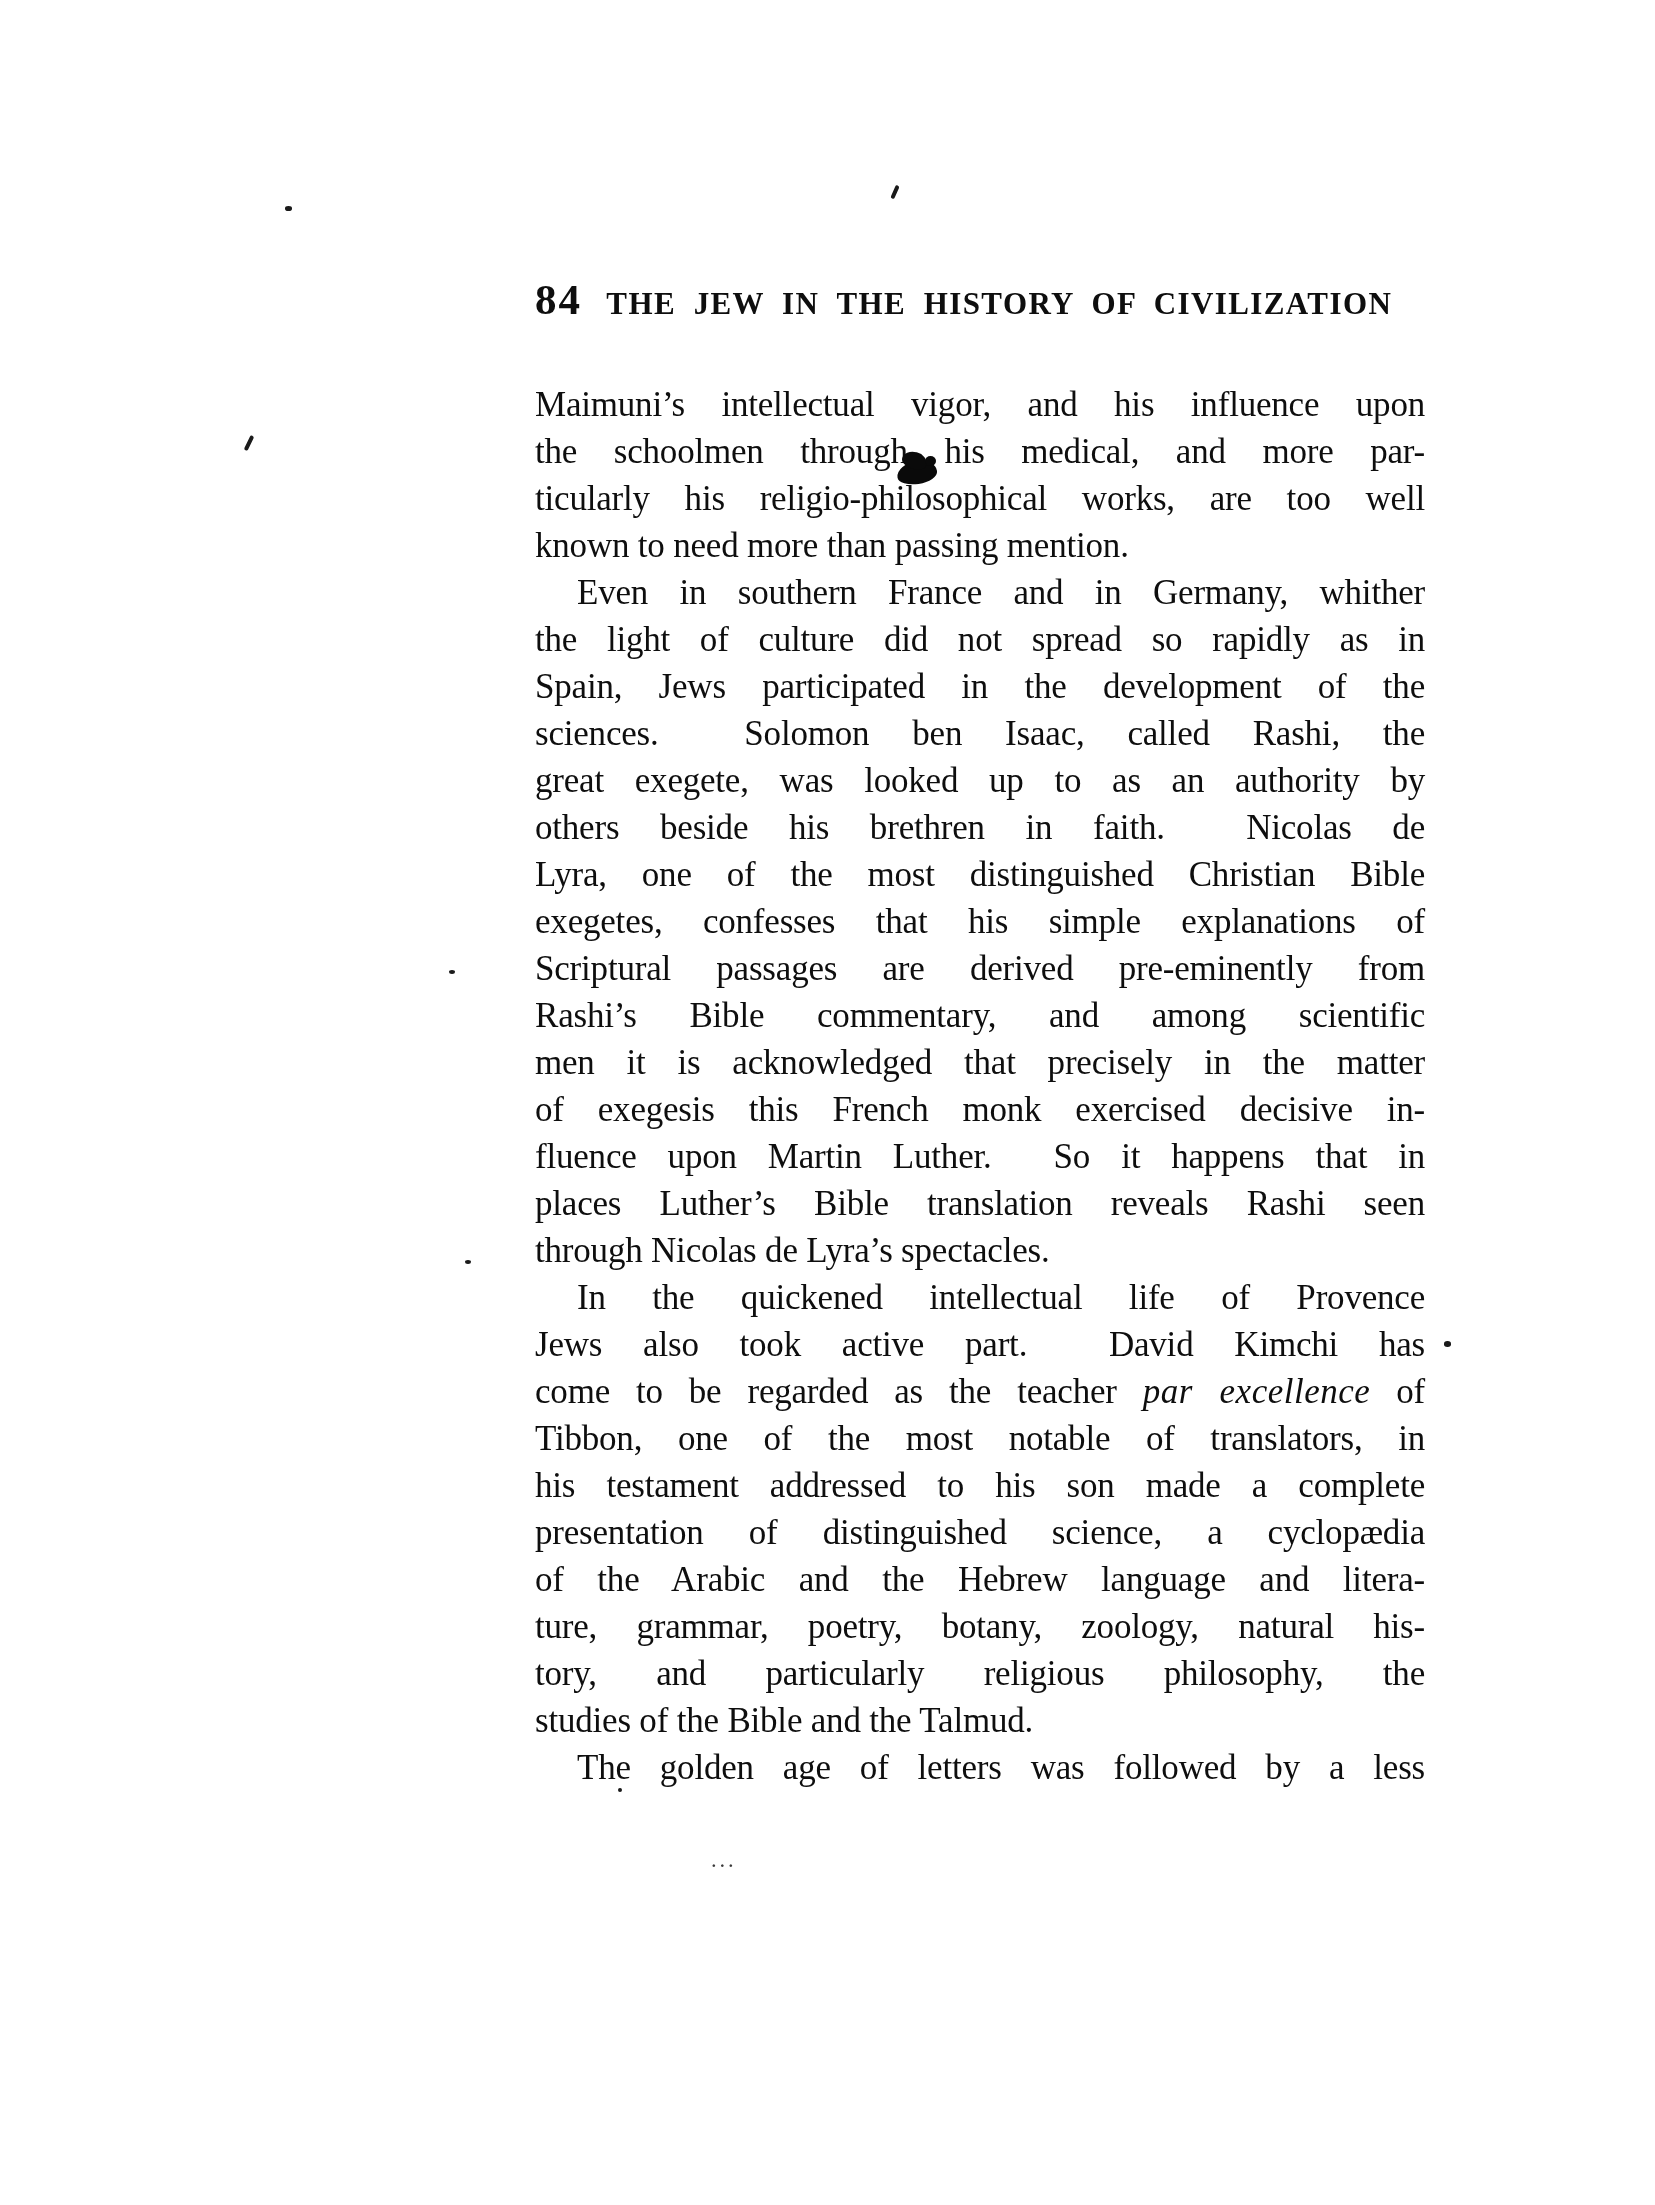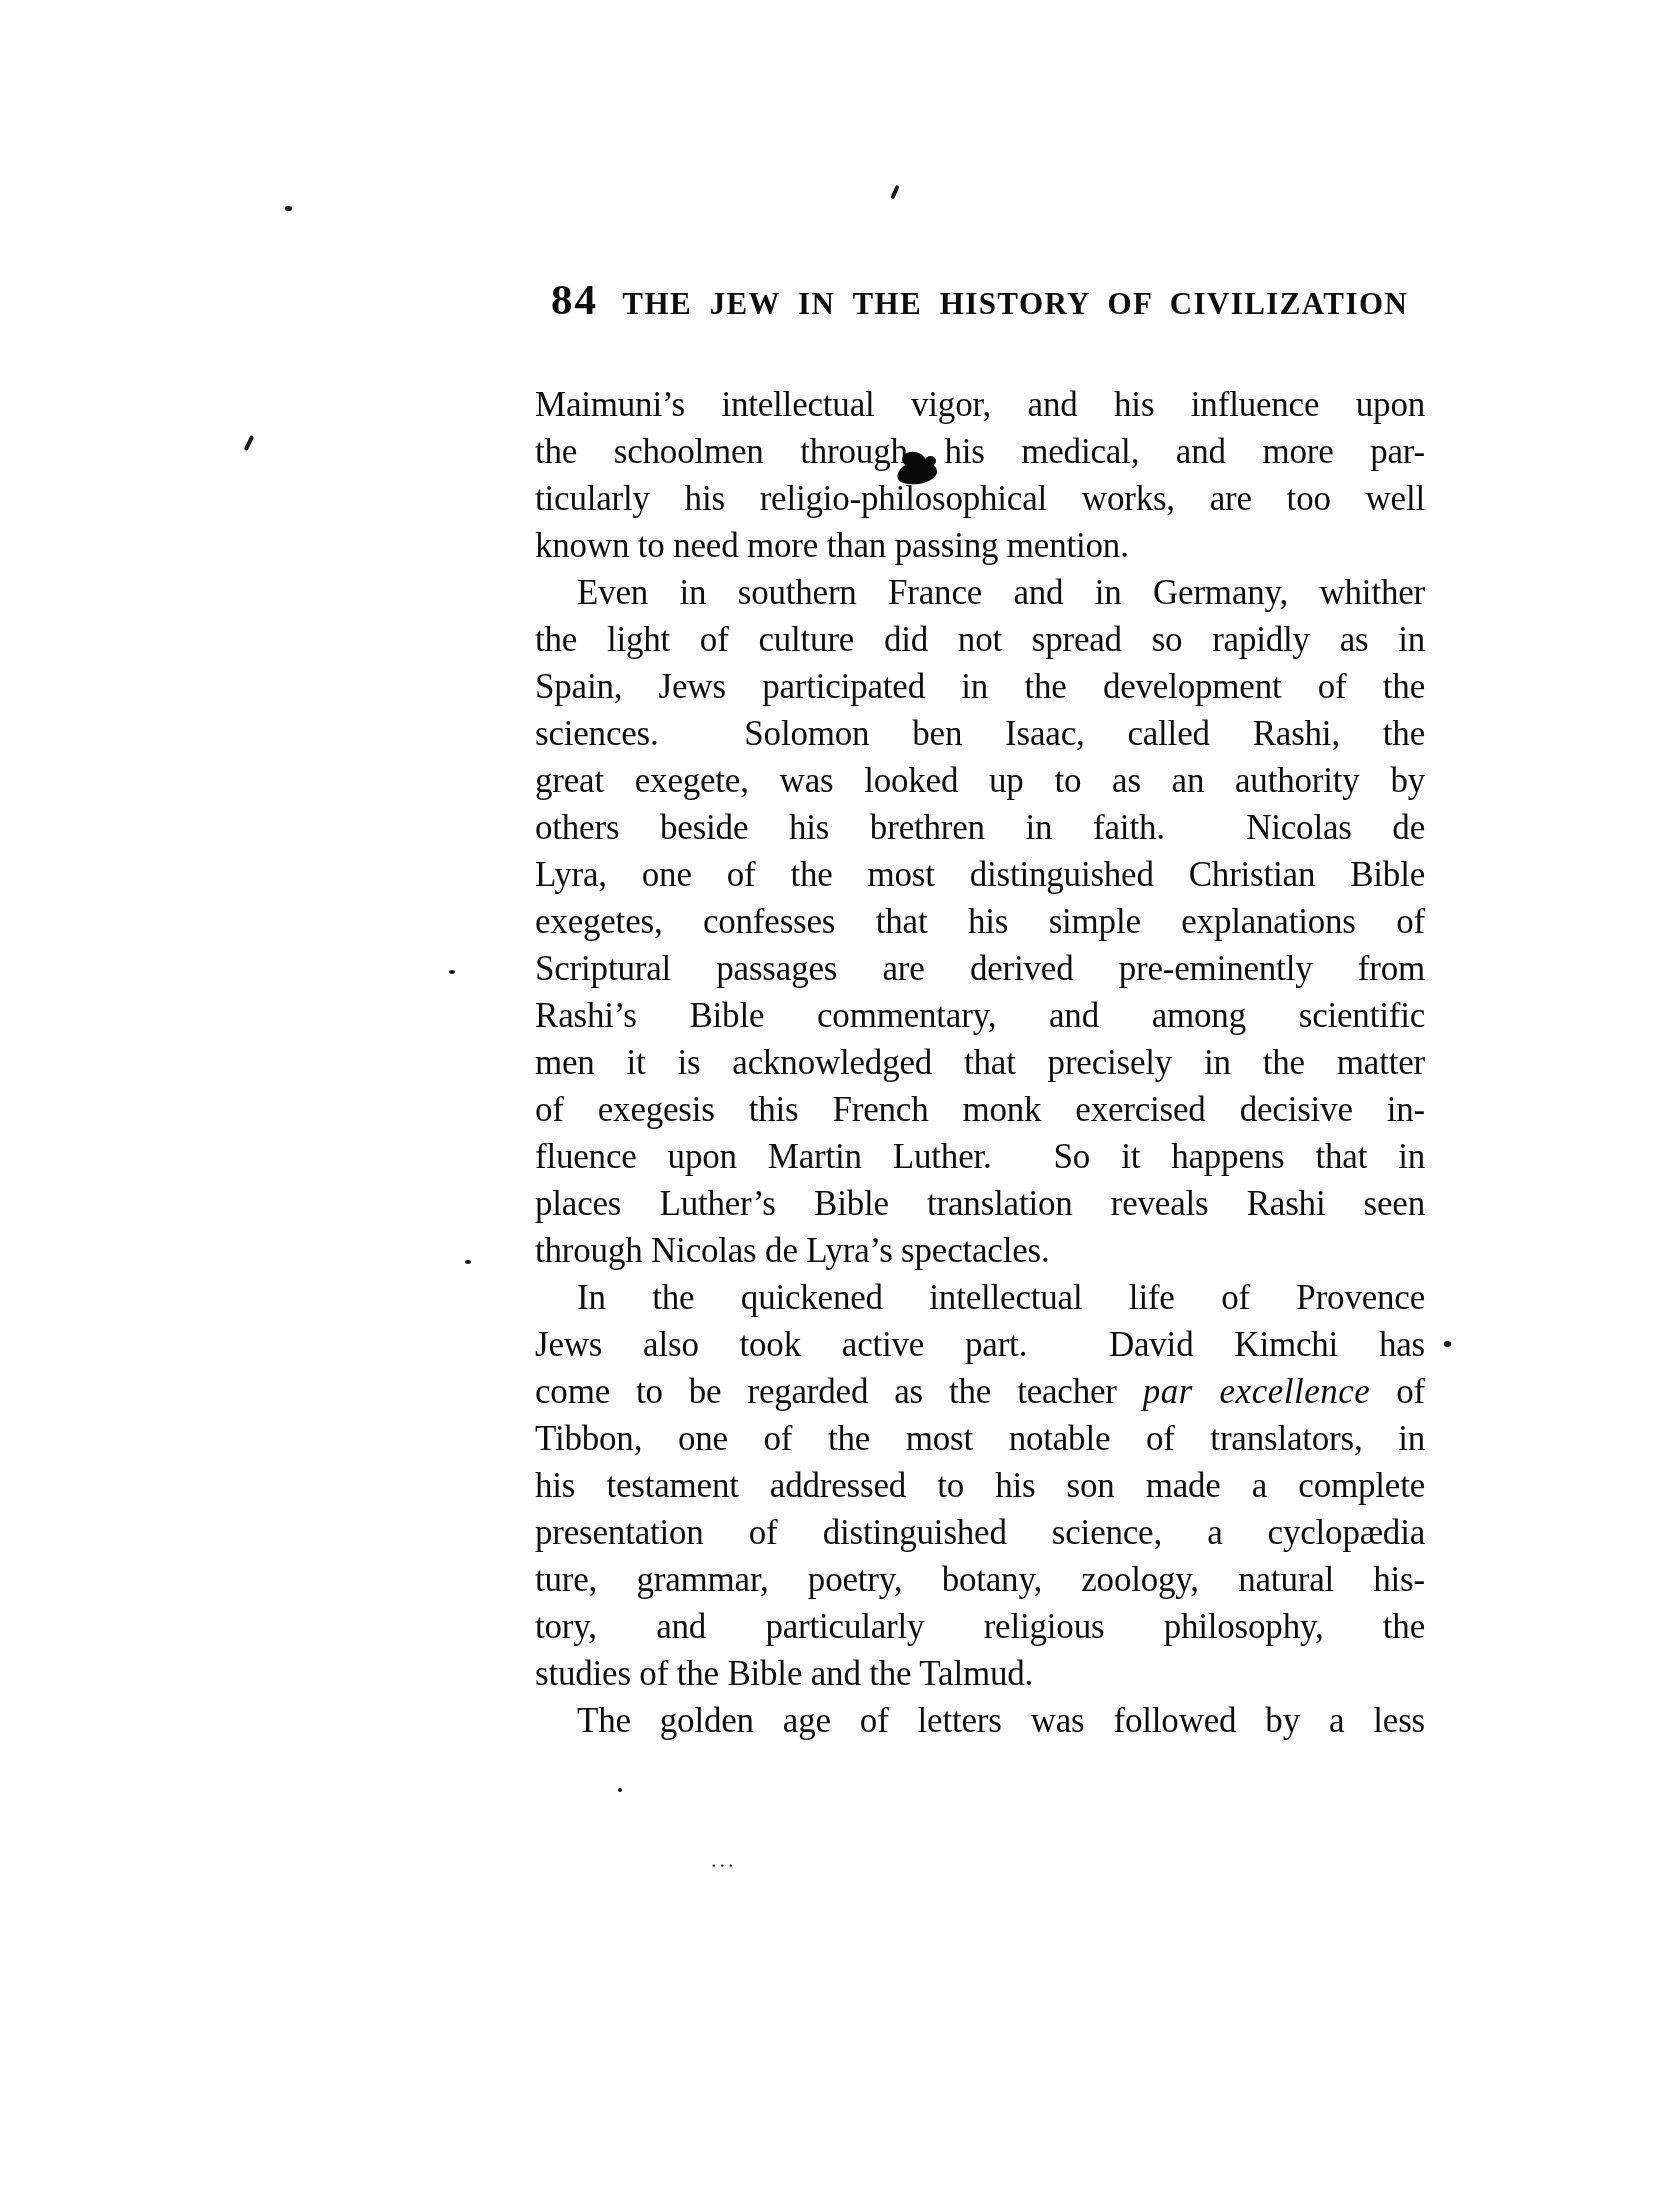--- a/index.html
+++ b/index.html
@@ -9,21 +9,21 @@
     font-family:"Liberation Serif","DejaVu Serif",serif;
     color:#0e0e0e;
     position:relative;
     overflow:hidden;
   }
   .page{position:absolute;inset:0;background:#ffffff;}
 
   
   .header{
     position:absolute;left:535px;top:275px;width:890px;
-    display:flex;align-items:baseline;white-space:nowrap;margin-left:16px;
+    display:flex;align-items:baseline;white-space:nowrap;
   }
   .page-number{
     font-size:43px;font-weight:700;letter-spacing:1.9px;margin-right:24.5px;
   }
   .running-title{
     font-size:31px;font-weight:700;text-transform:uppercase;
     letter-spacing:1.4px;word-spacing:8.5px;text-align:center;
   }
 
   
@@ -103,20 +103,21 @@
       <div class="line">of exegesis this French monk exercised decisive in-</div>
       <div class="line">fluence upon Martin Luther. &nbsp;So it happens that in</div>
       <div class="line">places Luther’s Bible translation reveals Rashi seen</div>
       <div class="line end">through Nicolas de Lyra’s spectacles.</div>
       <div class="line indent">In the quickened intellectual life of Provence</div>
       <div class="line">Jews also took active part. &nbsp;David Kimchi has</div>
       <div class="line"><span>come to be regarded as the teacher </span><em>par excellence</em><span> of</span></div>
       <div class="line">Tibbon, one of the most notable of translators, in</div>
       <div class="line">his testament addressed to his son made a complete</div>
       <div class="line">presentation of distinguished science, a cyclopædia</div>
+      <div class="line">of the Arabic and the Hebrew language and litera-</div>
       <div class="line">ture, grammar, poetry, botany, zoology, natural his-</div>
       <div class="line">tory, and particularly religious philosophy, the</div>
       <div class="line end">studies of the Bible and the Talmud.</div>
       <div class="line indent">The golden age of letters was followed by a less</div>
     </div>
 
   <div class="ink-blot">
     <div class="b1"></div>
     <div class="b2"></div>
     <div class="b3"></div>

